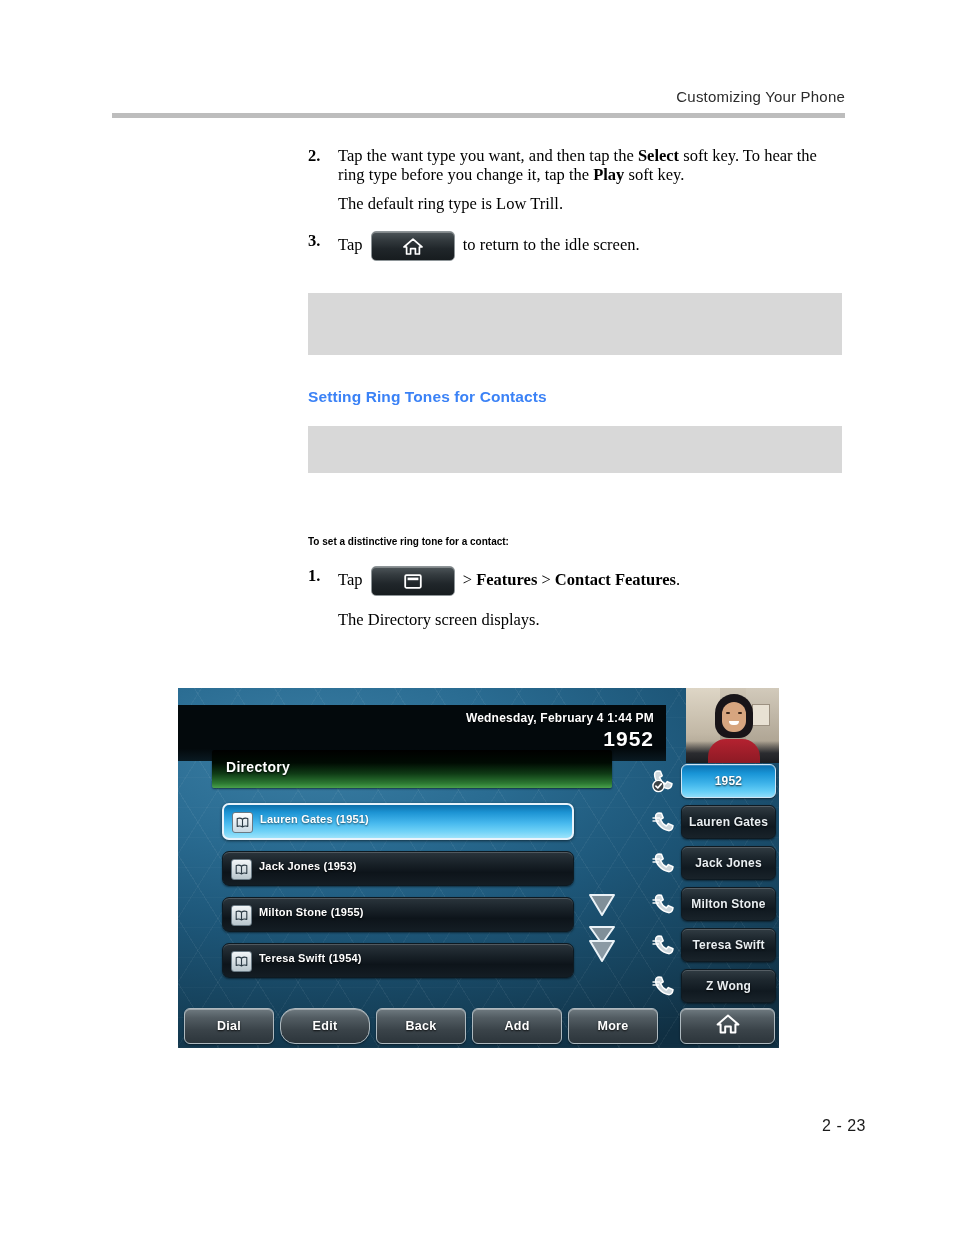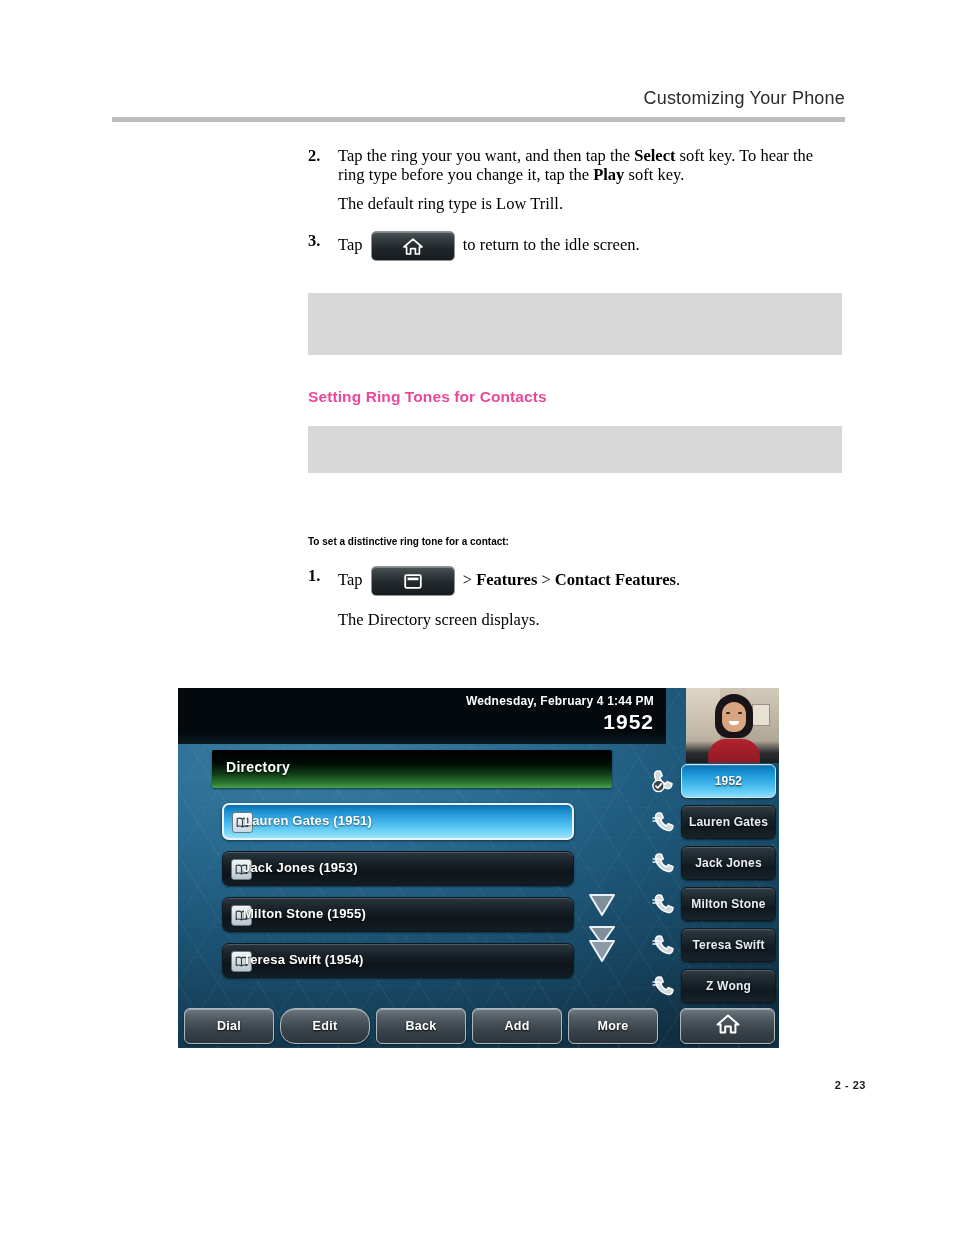--- a/index.html
+++ b/index.html
@@ -15,21 +15,21 @@
   }
 
   
   .page-header {
     position: absolute;
     left: 112px; top: 88px; width: 733px;
   }
   .page-header .hdr-text {
     text-align: right;
     font-family: "Liberation Sans", sans-serif;
-    font-size: 18px;
+    font-size: 15px;
     letter-spacing: 0.2px;
     color: #2b2b2b;
     padding-bottom: 8px;
   }
   .page-header .hdr-rule {
     height: 5px;
     background: #bdbdbd;
     width: 733px;
   }
 
@@ -93,21 +93,21 @@
     width: 534px;
   }
   .note-block.tall { height: 62px; }
   .note-block.short { height: 47px; }
 
   
   .section-head {
     font-family: "Liberation Sans", sans-serif;
     font-weight: bold;
     font-size: 15.5px;
-    color: #ec4899;
+    color: #3b82f6;
     letter-spacing: 0.1px;
   }
   .sub-head {
     font-family: "Liberation Sans", sans-serif;
     font-weight: bold;
     font-size: 10px;
     color: #000;
   }
 
   
@@ -125,21 +125,21 @@
     background-image:
       repeating-linear-gradient(58deg, rgba(255,255,255,0.055) 0 1px, transparent 1px 34px),
       repeating-linear-gradient(-58deg, rgba(255,255,255,0.045) 0 1px, transparent 1px 34px),
       repeating-linear-gradient(0deg, rgba(255,255,255,0.025) 0 1px, transparent 1px 30px);
     pointer-events: none;
   }
 
   
   .status-bar {
     position: absolute;
-    left: 0; top: 0; width: 488px; height: 56px;
+    left: 0; top: 17px; width: 488px; height: 56px;
     background: linear-gradient(180deg,#03090c 0%, #03090c 78%, #0a1a22 100%);
     color: #fff;
   }
   .status-date {
     position: absolute;
     right: 12px; top: 6px;
     font-family: "Liberation Sans", sans-serif;
     font-size: 12px;
     font-weight: bold;
     letter-spacing: 0.2px;
@@ -228,23 +228,23 @@
     border-radius: 3px;
     background: linear-gradient(180deg,#f2f6f8 0%, #b9c6cd 100%);
     border: 1px solid #6a7a84;
     display: flex; align-items: center; justify-content: center;
   }
   .contact-row.selected .c-icon {
     background: linear-gradient(180deg,#ffffff 0%, #c9d9e3 100%);
   }
   .contact-row .c-name {
     position: absolute;
-    left: 20px; top: 8px;
-    font-family: "Liberation Sans", sans-serif;
-    font-size: 13px;
+    left: 36px; top: 8px;
+    font-family: "Liberation Sans", sans-serif;
+    font-size: 11px;
     font-weight: bold;
     color: #ffffff;
     letter-spacing: 0.2px;
     text-shadow: 0 1px 2px rgba(0,0,0,0.85);
   }
   .contact-row.selected .c-name { text-shadow: 0 1px 2px rgba(0,0,0,0.6); }
 
   
   .scroll-arrows {
     position: absolute;
@@ -316,43 +316,43 @@
     font-size: 12.5px;
     font-weight: bold;
     color: #ffffff;
     letter-spacing: 0.3px;
     text-shadow: 0 1px 2px rgba(0,0,0,0.85);
   }
 
   
   .page-number {
     position: absolute;
-    left: 0; top: 1079px; width: 866px;
+    left: 0; top: 1117px; width: 866px;
     text-align: right;
     font-family: "Liberation Sans", sans-serif;
-    font-size: 11px;
-    font-weight: bold;
+    font-size: 16px;
+    font-weight: normal;
     color: #1a1a1a;
     letter-spacing: 0.5px;
   }
 </style>
 </head>
 <body>
 
 <div class="page-header">
   <div class="hdr-text">Customizing Your Phone</div>
   <div class="hdr-rule"></div>
 </div>
 
 <div class="content">
 
   <div class="step">
     <div class="step-num">2.</div>
     <div class="step-body">
-      <span>Tap the ring your you want, and then tap the </span><b>Select</b><span> soft key. To hear the ring type before you change it, tap the </span><b>Play</b><span> soft key.</span>
+      <span>Tap the want type you want, and then tap the </span><b>Select</b><span> soft key. To hear the ring type before you change it, tap the </span><b>Play</b><span> soft key.</span>
     </div>
   </div>
 
   <div class="sp-10"></div>
 
   <div class="para-indent">The default ring type is Low Trill.</div>
 
   <div class="sp-18"></div>
 
   <div class="step">

